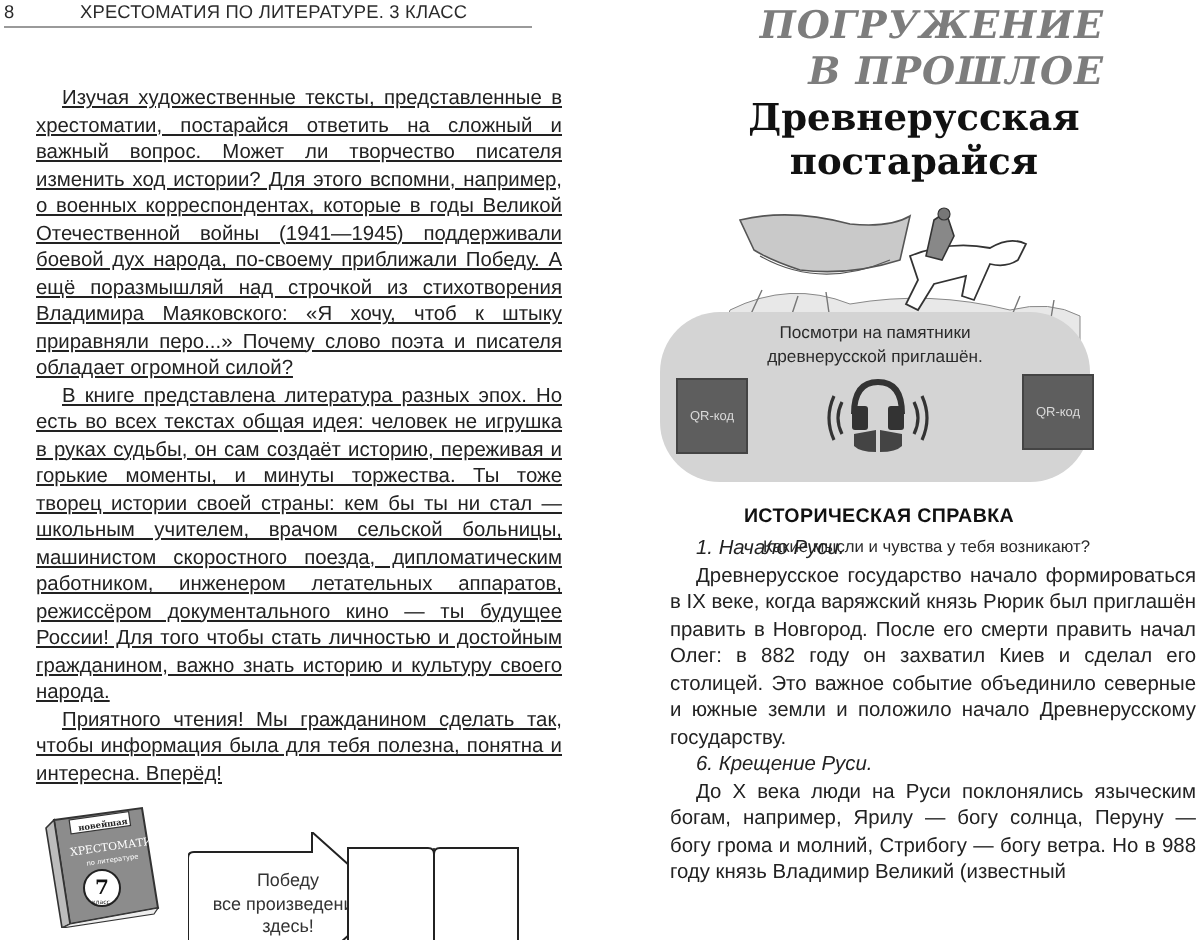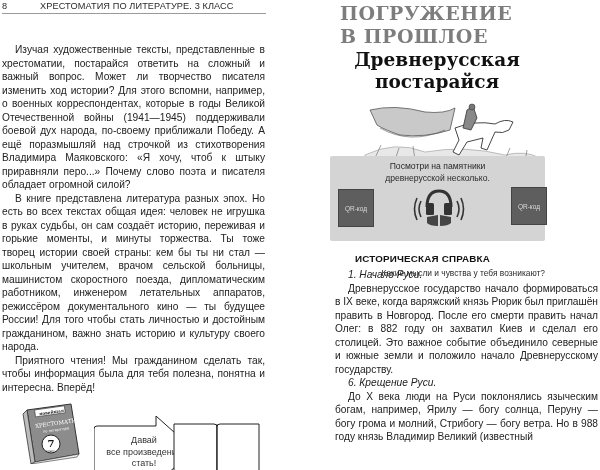--- a/index.html
+++ b/index.html
@@ -19,74 +19,74 @@
     }
     .running-head .num { position: absolute; left: 0; top: 0; }
     .running-head .title { position: absolute; left: 38px; top: 0; letter-spacing: 0.1px; }
 
     .body-text {
       position: absolute; font-size: 10.2px; line-height: 13.5px; text-align: justify; color: #222;
     }
     .body-text p { margin: 0; text-indent: 13px; }
     .body-text p.list { text-indent: 13px; font-style: italic; }
 
-    #left-text { left: 2px; top: 43px; width: 263px; }
+    #left-text { left: 18px; top: 43px; width: 263px; text-decoration: underline; }
 
     
     .promo { position: absolute; left: 14px; top: 392px; width: 240px; height: 75px; }
     .book-closed { position: absolute; left: 5px; top: 10px; width: 68px; height: 62px; }
     .arrow { position: absolute; left: 80px; top: 24px; width: 104px; height: 68px; }
     .arrow-text {
       position: absolute; left: 88px; top: 43px; width: 84px; text-align: center;
       font-size: 9px; line-height: 11.5px; color: #333;
     }
     .book-open { position: absolute; left: 155px; top: 30px; width: 95px; height: 68px; }
 
     
     .kicker {
-      position: absolute; left: 40px; width: 212px; text-align: left;
+      position: absolute; left: 40px; width: 212px; text-align: right;
       font-family: "DejaVu Serif", serif; font-weight: bold; color: #7d7d7d;
-      font-size: 19px; line-height: 23px; letter-spacing: 0.5px;
+      font-size: 19px; line-height: 23px; letter-spacing: 0.5px; font-style: italic;
     }
     #kicker1 { top: 2px; }
     #kicker2 { top: 25px; }
     .section-title {
-      position: absolute; left: 12px; width: 250px; text-align: center;
+      position: absolute; left: 32px; width: 250px; text-align: center;
       font-family: "DejaVu Serif", serif; font-weight: bold; color: #111;
       font-size: 18.5px; line-height: 22px;
     }
     #title1 { top: 49px; }
     #title2 { top: 71px; }
 
     .rider { position: absolute; left: 55px; top: 100px; width: 190px; height: 70px; }
 
     .qr-panel {
       position: absolute; left: 30px; top: 156px; width: 215px; height: 85px;
-      background: #d4d4d4; border-radius: 2px;
+      background: #d4d4d4; border-radius: 30px;
     }
     .qr-panel .prompt {
       position: absolute; left: 0; top: 5px; width: 215px; text-align: center;
       font-size: 8.6px; line-height: 11.5px; color: #2a2a2a;
     }
     .qr-box {
       position: absolute; top: 33px; width: 34px; height: 36px; background: #5e5e5e;
       border: 1px solid #444;
       display: flex; align-items: center; justify-content: center;
       font-size: 6.5px; color: #dadada;
     }
     #qr-left { left: 8px; }
     #qr-right { left: 181px; top: 31px; }
     .headphones { position: absolute; left: 83px; top: 31px; width: 52px; height: 40px; }
     .qr-panel .question {
       position: absolute; left: 0; top: 72px; width: 215px; text-align: right;
       font-size: 8.4px; line-height: 11px; color: #2a2a2a; margin-top: 40px;
     }
 
     .sub-heading {
-      position: absolute; left: 15px; top: 253px; width: 215px; text-align: center;
+      position: absolute; left: 32px; top: 253px; width: 215px; text-align: center;
       font-size: 9.8px; font-weight: bold; letter-spacing: 0.2px; color: #111;
     }
     #right-text { left: 35px; top: 268px; width: 263px; }
   </style>
 </head>
 <body>
 
 <div class="page page-left">
   <div class="running-head">
     <span class="num">8</span>
@@ -111,23 +111,23 @@
       <text x="24" y="30" font-size="3.4" font-family="DejaVu Sans, sans-serif" fill="#fff" transform="rotate(-8 30 28)">по литературе</text>
       <circle cx="32" cy="42" r="9" fill="#fff" stroke="#222" stroke-width="1"></circle>
       <text x="28.5" y="45" font-size="10" font-family="DejaVu Serif, serif" font-weight="bold" fill="#111">7</text>
       <text x="27" y="50" font-size="3" font-family="DejaVu Sans, sans-serif" fill="#111">класс</text>
     </svg>
 
     <svg class="arrow" viewBox="0 0 104 68">
       <path d="M3,10 L62,10 L62,0 L100,34 L62,68 L62,58 L3,58 Q0,58 0,55 L0,13 Q0,10 3,10 Z" fill="#fff" stroke="#222" stroke-width="1"></path>
     </svg>
     <div class="arrow-text">
-      <div>Давай</div>
+      <div>Победу</div>
       <div>все произведения</div>
-      <div>стать!</div>
+      <div>здесь!</div>
     </div>
 
     <svg class="book-open" viewBox="0 0 95 68">
       <path d="M5,58 L5,2 L45,2 Q48,2 48,5 L48,58" fill="#fff" stroke="#222" stroke-width="1"></path>
       <path d="M48,58 L48,5 Q48,2 51,2 L90,2 L90,58" fill="#fff" stroke="#222" stroke-width="1"></path>
       <path d="M2,58 Q15,50 48,58 Q70,54 92,58 L92,64 L2,64 Z" fill="#ddd" stroke="#222" stroke-width="0.8"></path>
       <line x1="48" y1="2" x2="48" y2="64" stroke="#222" stroke-width="0.8"></line>
     </svg>
   </div>
 </div>
@@ -144,21 +144,21 @@
     <path d="M25,28 Q55,45 90,30" fill="none" stroke="#555" stroke-width="0.6"></path>
     <path d="M100,28 Q120,20 140,24 Q150,18 158,22 L154,30 Q148,34 140,32 L132,50 L126,48 L128,38 L112,42 L104,55 L98,52 L104,40 Z" fill="#fff" stroke="#333" stroke-width="0.9"></path>
     <path d="M112,10 L118,6 L122,18 L116,30 L108,28 Z" fill="#888" stroke="#333" stroke-width="0.8"></path>
     <circle cx="117" cy="7" r="3" fill="#777" stroke="#333" stroke-width="0.6"></circle>
     <path d="M20,58 L26,45 M40,60 L44,48 M60,60 L58,46 M150,60 L155,48 M170,62 L172,50" stroke="#777" stroke-width="0.7"></path>
   </svg>
 
   <div class="qr-panel">
     <div class="prompt">
       <div>Посмотри на памятники</div>
-      <div>древнерусской несколько.</div>
+      <div>древнерусской приглашён.</div>
     </div>
     <div class="qr-box" id="qr-left">QR-код</div>
     <svg class="headphones" viewBox="0 0 52 40">
       <path d="M14,20 Q14,4 26,4 Q38,4 38,20" fill="none" stroke="#333" stroke-width="3"></path>
       <rect x="13" y="16" width="8" height="12" rx="1.5" fill="#333"></rect>
       <rect x="31" y="16" width="8" height="12" rx="1.5" fill="#333"></rect>
       <path d="M8,14 Q4,22 8,30" fill="none" stroke="#333" stroke-width="1.6"></path>
       <path d="M4,11 Q-1,22 4,33" fill="none" stroke="#333" stroke-width="1.6"></path>
       <path d="M44,14 Q48,22 44,30" fill="none" stroke="#333" stroke-width="1.6"></path>
       <path d="M48,11 Q53,22 48,33" fill="none" stroke="#333" stroke-width="1.6"></path>

